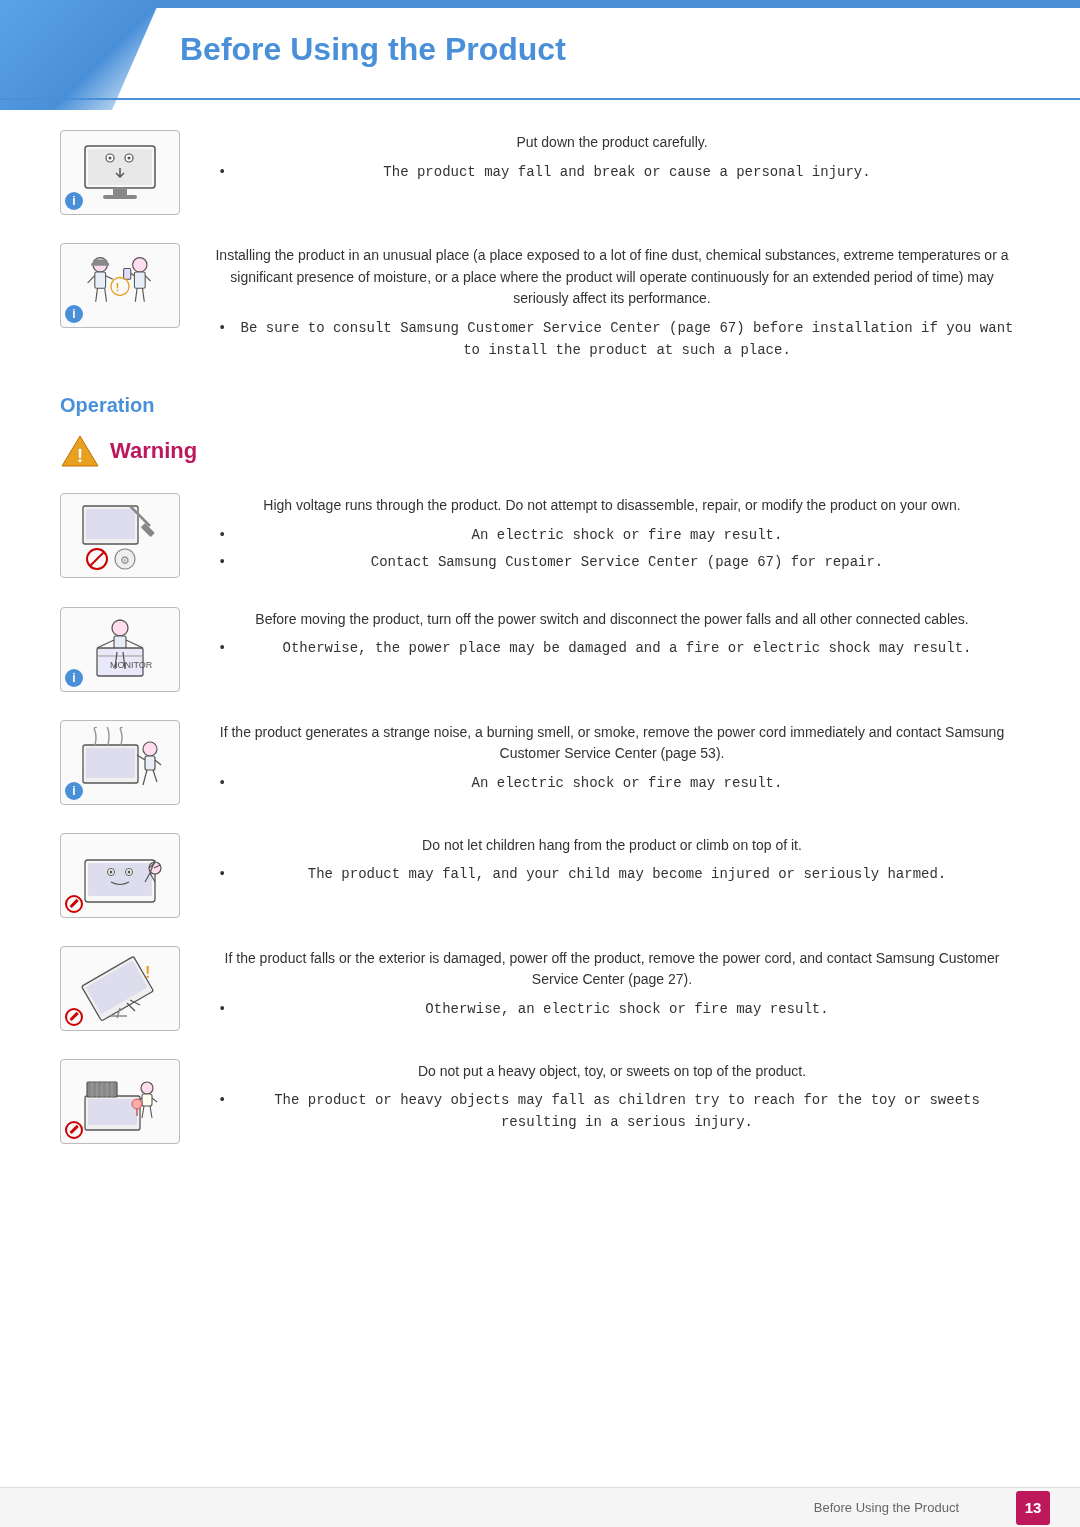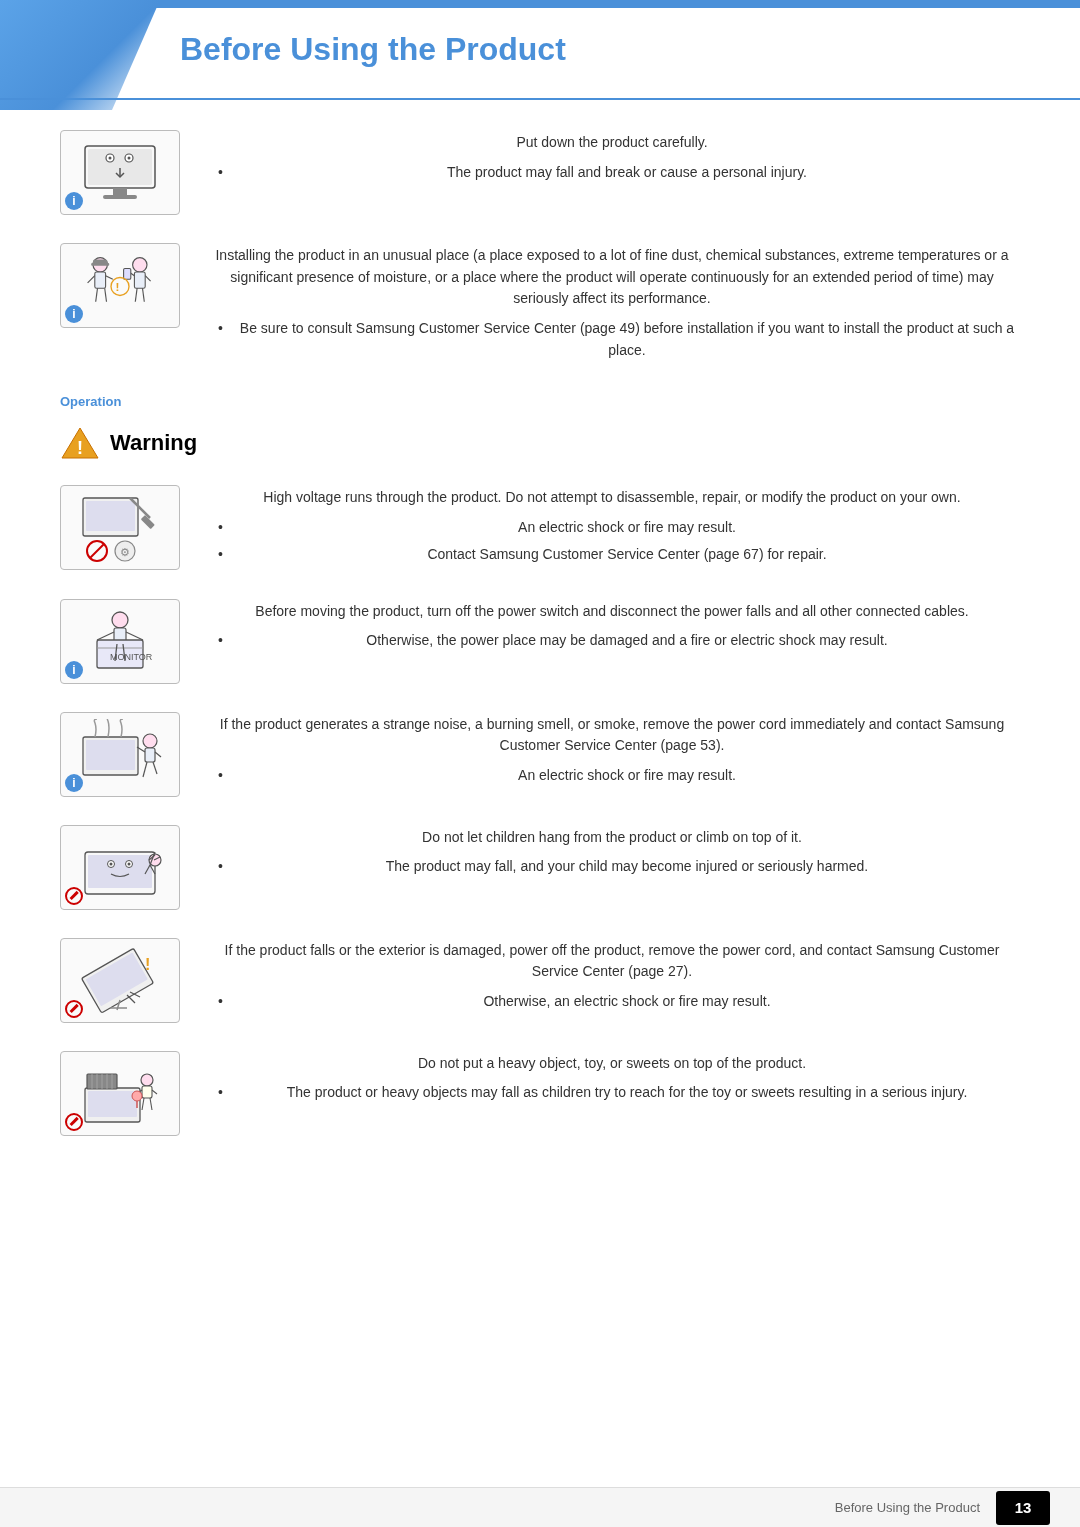--- a/index.html
+++ b/index.html
@@ -88,31 +88,32 @@
     }
     .bullet-list {
       list-style: none;
       padding-left: 10px;
     }
     .bullet-list li {
       position: relative;
       padding-left: 20px;
       margin-bottom: 5px;
       line-height: 1.55;
+      font-family: Liberation Mono, monospace;
     }
     .bullet-list li::before {
       content: "•";
       position: absolute;
       left: 4px;
       top: 0;
     }
 
     
     .section-heading {
-      font-size: 13px;
+      font-size: 20px;
       font-weight: bold;
       color: #4a90d9;
       margin: 20px 0 16px 0;
     }
 
     
     .warning-banner {
       display: flex;
       align-items: center;
       gap: 10px;
@@ -121,51 +122,52 @@
     .warning-icon-triangle {
       width: 40px;
       height: 36px;
       display: flex;
       align-items: center;
       justify-content: center;
     }
     .warning-label {
       font-size: 22px;
       font-weight: bold;
-      color: #000000;
+      color: #be185d;
     }
 
     
     .footer {
       position: absolute;
       bottom: 0; left: 0; right: 0;
       height: 40px;
       background: #f5f5f5;
       border-top: 1px solid #ddd;
       display: flex;
       align-items: center;
       justify-content: flex-end;
       padding: 0 30px;
       gap: 16px;
     }
     .footer-text {
       font-size: 13px;
       color: #666;
     }
     .footer-page {
-      background: #000000;
+      background: #be185d;
       color: #fff;
       font-size: 15px;
       font-weight: bold;
-      width: 54px;
+      width: 34px;
       height: 34px;
       display: flex;
       align-items: center;
       justify-content: center;
       border-radius: 3px;
+      margin-left: 41px;
     }
 
     
     .icon-no-badge {
       position: absolute;
       bottom: 4px;
       left: 4px;
       width: 18px;
       height: 18px;
       border-radius: 50%;
@@ -269,21 +271,21 @@
         <line x1="75" y1="40" x2="77" y2="55" stroke="#555" stroke-width="1.3"></line>
 
         <circle cx="50" cy="38" r="10" stroke="#e8a020" stroke-width="1.5" fill="none"></circle>
         <text x="45" y="43" font-size="13" fill="#e8a020" font-weight="bold">!</text>
       </svg>
       <div class="icon-info-badge">i</div>
     </div>
     <div class="instruction-text">
       <p>Installing the product in an unusual place (a place exposed to a lot of fine dust, chemical substances, extreme temperatures or a significant presence of moisture, or a place where the product will operate continuously for an extended period of time) may seriously affect its performance.</p>
       <ul class="bullet-list">
-        <li>Be sure to consult Samsung Customer Service Center (page 49) before installation if you want to install the product at such a place.</li>
+        <li>Be sure to consult Samsung Customer Service Center (page 67) before installation if you want to install the product at such a place.</li>
       </ul>
     </div>
   </div>
 
   <div class="section-heading">Operation</div>
 
   <div class="warning-banner">
     <div class="warning-icon-triangle">
       <svg width="40" height="36" viewBox="0 0 40 36">
         <polygon points="20,3 38,33 2,33" fill="#e8a020" stroke="#c87000" stroke-width="1"></polygon>

